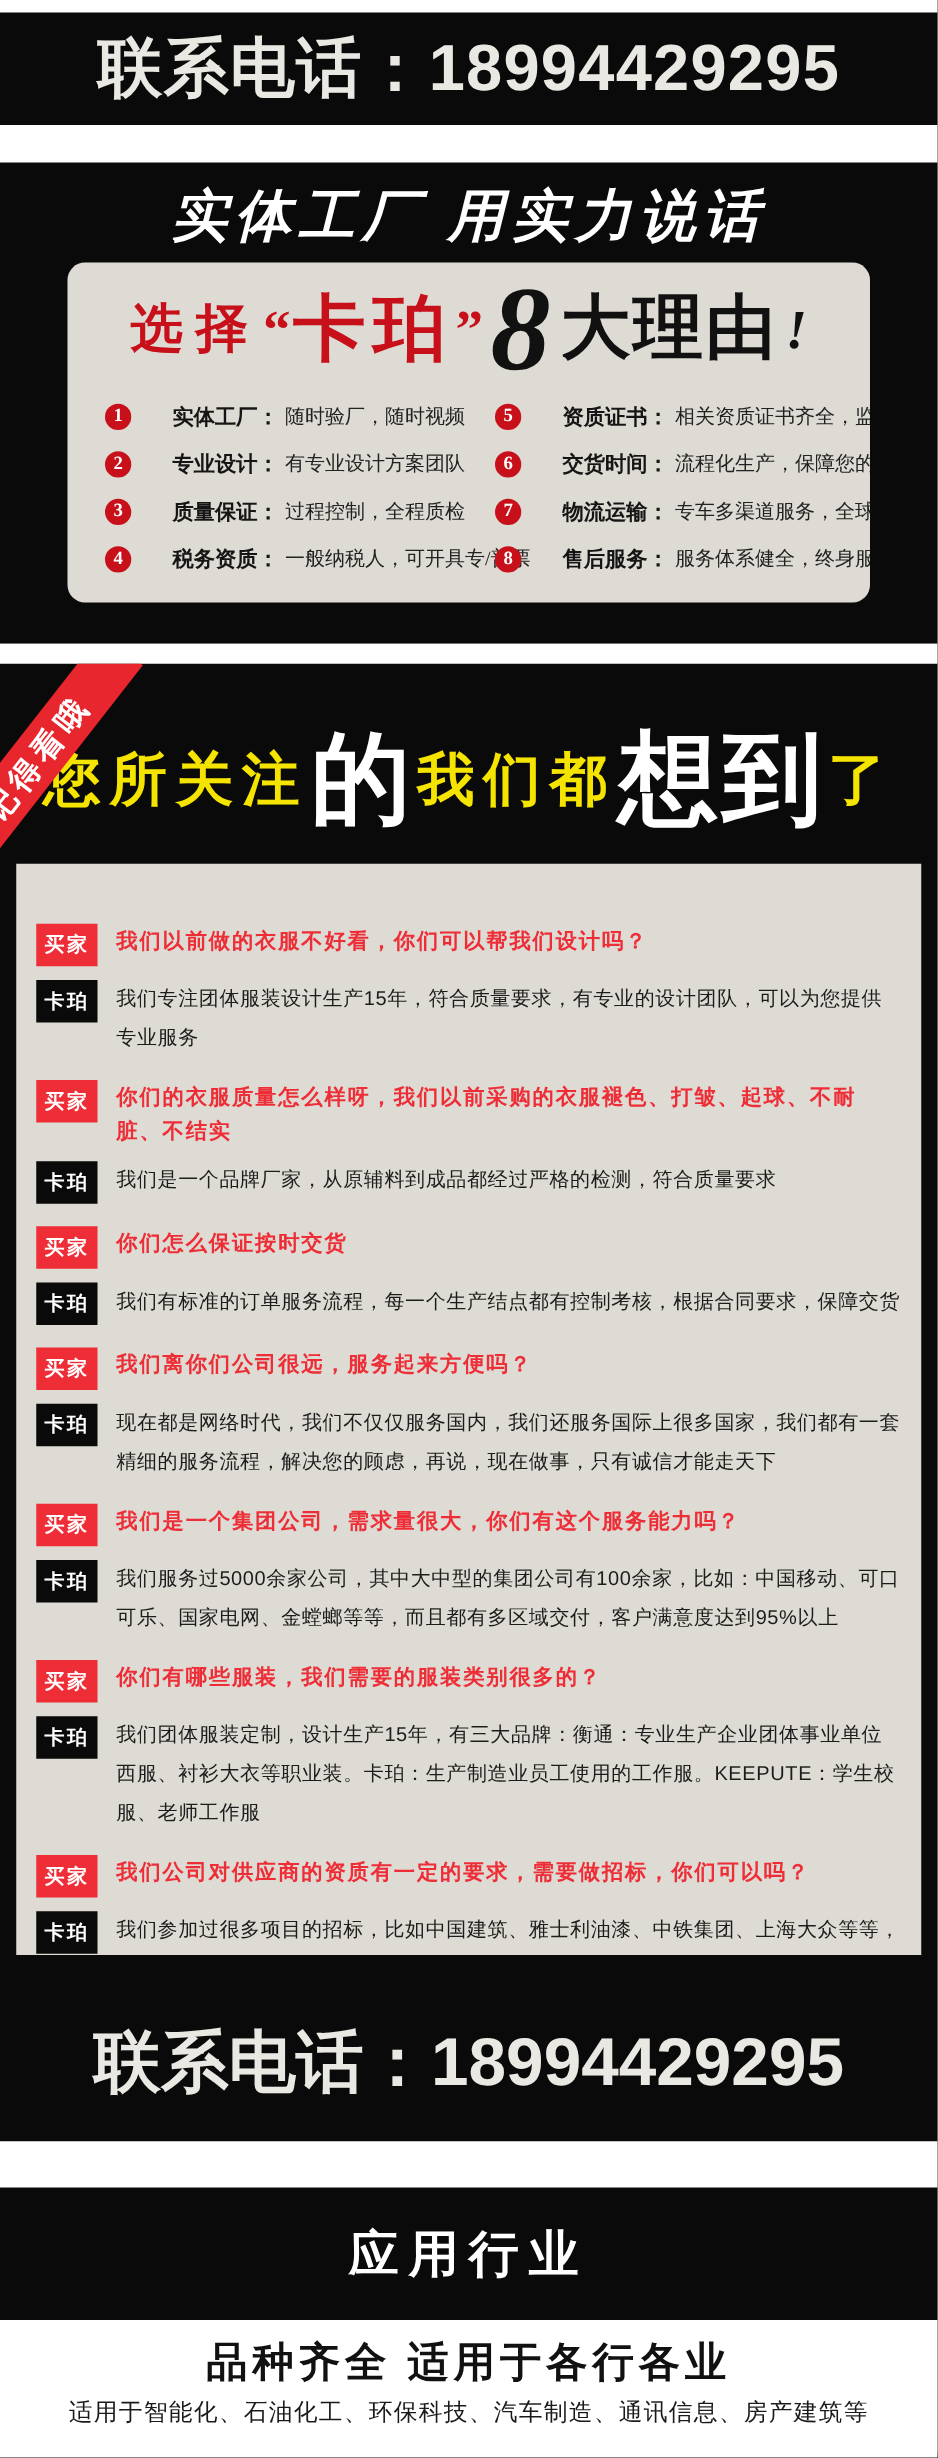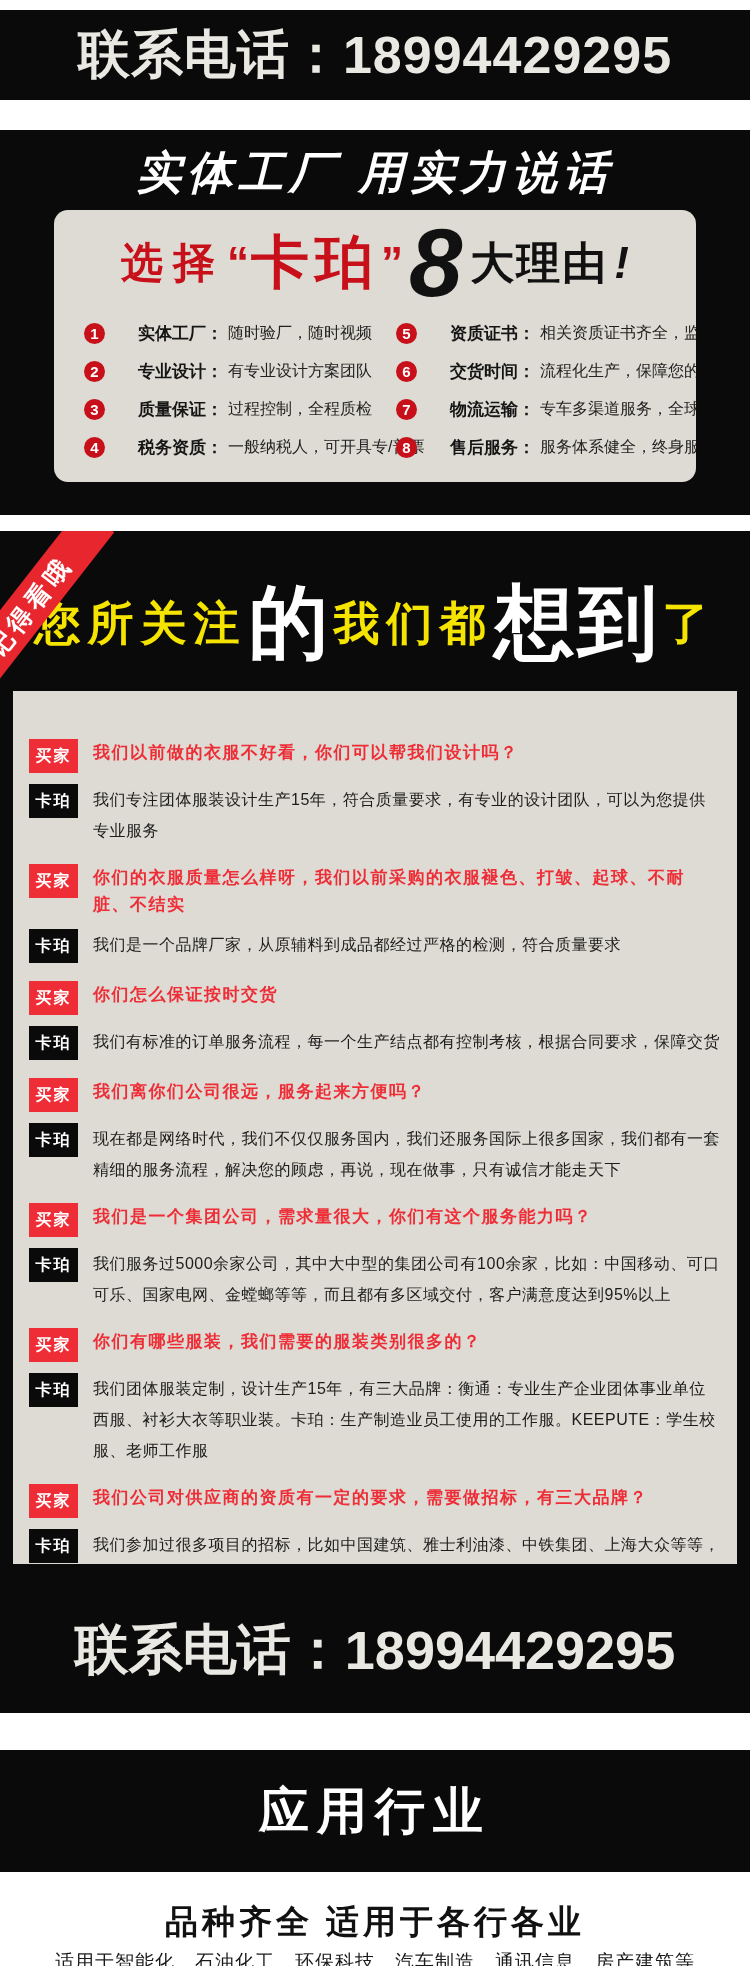--- a/index.html
+++ b/index.html
@@ -23,38 +23,38 @@
   .gap37{height:37px;background:#fff;}
 
   
   .phone-banner{
     height:90px;background:var(--banner-bg);color:var(--banner-text);
     display:flex;align-items:center;justify-content:center;
     font-size:52px;font-weight:bold;letter-spacing:1px;white-space:nowrap;
   }
 
   
-  .section-factory{height:385px;background:var(--banner-bg);padding-top:14px;}
+  .section-factory{height:385px;background:var(--banner-bg);padding-top:14px;font-family:Liberation Serif, serif;}
   .factory-headline{
     color:#ffffff;font-size:45px;font-weight:bold;font-style:italic;
     text-align:center;height:58px;line-height:58px;letter-spacing:6px;white-space:nowrap;
   }
   .factory-panel{
     background:#e0deD6;background:var(--panel-gray);
     border-radius:14px;margin:8px 54px 0;height:272px;padding:4px 30px 0;
     overflow:hidden;
   }
   .factory-title{
     height:98px;display:flex;align-items:center;justify-content:center;white-space:nowrap;
   }
   .ft-red{color:var(--accent-red);font-size:42px;font-weight:bold;letter-spacing:10px;}
   .ft-quote{color:var(--accent-red);font-size:44px;font-weight:bold;margin:0 2px;}
   .ft-brand{color:var(--accent-red);font-size:58px;font-weight:bold;letter-spacing:6px;}
   .ft-num{color:#111;font-size:96px;font-weight:bold;font-style:italic;line-height:0.9;margin:0 8px 0 4px;}
-  .ft-suffix{color:#111;font-size:44px;font-weight:bold;letter-spacing:2px;}
+  .ft-suffix{color:#111;font-size:56px;font-weight:bold;letter-spacing:2px;}
   .ft-bang{color:#111;font-size:44px;font-weight:bold;font-style:italic;margin-left:6px;}
   .reasons{display:flex;margin-top:2px;}
   .reason-col{display:flex;flex-direction:column;}
   .reason-col.left{width:312px;flex:none;}
   .reason-col.right{flex:1;}
   .reason{display:flex;align-items:center;height:38px;white-space:nowrap;}
   .reason-num{
     width:21px;height:21px;border-radius:50%;background:var(--accent-red);
     color:#fff;font-size:15px;font-weight:bold;display:flex;align-items:center;
     justify-content:center;margin-right:5px;flex:none;
@@ -90,25 +90,25 @@
   .qa-badge.brand{background:#0a0a0a;}
   .qa-q{color:var(--badge-red);font-size:17px;font-weight:bold;line-height:27px;letter-spacing:1.5px;}
   .qa-a{color:#1c1c1c;font-size:16px;line-height:31px;letter-spacing:0.5px;padding-top:0;}
   .qa-phone{
     margin-top:56px;height:60px;display:flex;align-items:center;justify-content:center;
     color:var(--banner-text);font-size:54px;font-weight:bold;white-space:nowrap;
   }
 
   
   .banner-industry{
-    height:122px;background:var(--banner-bg);color:#ffffff;
+    height:106px;background:var(--banner-bg);color:#ffffff;
     display:flex;align-items:center;justify-content:center;
-    font-size:50px;font-weight:bold;letter-spacing:8px;
-  }
-  .footer{height:106px;background:#fff;padding-top:28px;text-align:center;}
+    font-size:40px;font-weight:bold;letter-spacing:8px;
+  }
+  .footer{height:106px;background:#fff;padding-top:12px;text-align:center;}
   .footer-headline{font-size:33px;font-weight:bold;color:#111;letter-spacing:4px;white-space:nowrap;}
   .footer-subline{font-size:19px;color:#1a1a1a;margin-top:4px;letter-spacing:1px;white-space:nowrap;}
 </style>
 </head>
 <body>
 
 <div class="gap10"></div>
 
 <div class="phone-banner">
   <span>联系电话：</span>
@@ -254,21 +254,21 @@
       </div>
       <div class="qa-row">
         <span class="qa-badge brand">卡珀</span>
         <span class="qa-a">我们团体服装定制，设计生产15年，有三大品牌：衡通：专业生产企业团体事业单位西服、衬衫大衣等职业装。卡珀：生产制造业员工使用的工作服。KEEPUTE：学生校服、老师工作服</span>
       </div>
     </div>
 
     <div class="qa-group">
       <div class="qa-row">
         <span class="qa-badge buyer">买家</span>
-        <span class="qa-q">我们公司对供应商的资质有一定的要求，需要做招标，有三大品牌？</span>
+        <span class="qa-q">我们公司对供应商的资质有一定的要求，需要做招标，你们可以吗？</span>
       </div>
       <div class="qa-row">
         <span class="qa-badge brand">卡珀</span>
         <span class="qa-a">我们参加过很多项目的招标，比如中国建筑、雅士利油漆、中铁集团、上海大众等等，投标资质齐全，并且会根据项目要求，积极参与</span>
       </div>
     </div>
 
     <div class="qa-group">
       <div class="qa-row">
         <span class="qa-badge buyer">买家</span>

